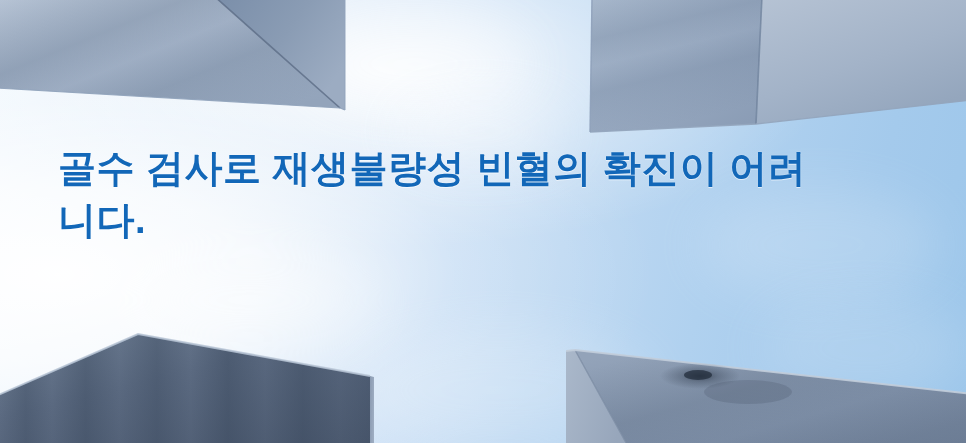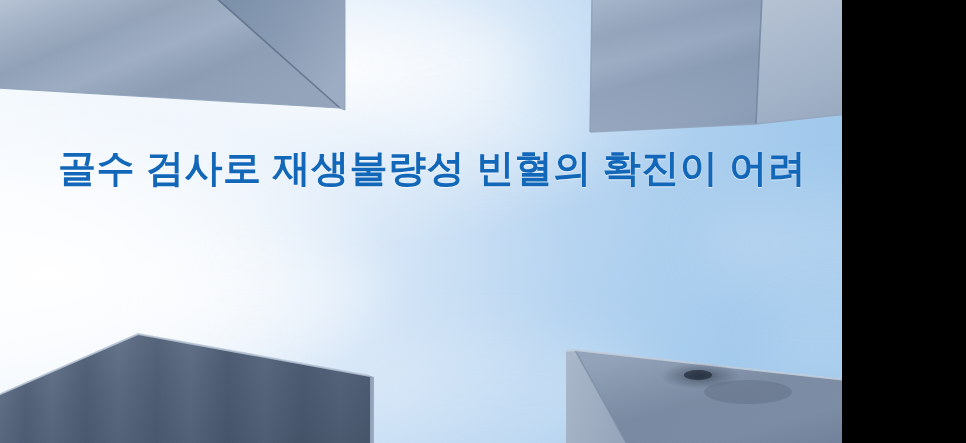--- a/index.html
+++ b/index.html
@@ -5,21 +5,21 @@
 <style>
   html, body {
     margin: 0;
     padding: 0;
     background: #000;
   }
   * { box-sizing: border-box; }
 
   .stage {
     position: relative;
-    width: 842px;
+    width: 966px;
     height: 443px;
     overflow: hidden;
     font-family: "Liberation Sans", "DejaVu Sans", sans-serif;
     background: #fef9c3;
   }
 
   
   .sky {
     position: absolute;
     inset: 0;
@@ -254,15 +254,16 @@
 
         <ellipse cx="134" cy="36" rx="40" ry="13" fill="url(#blemish)"></ellipse>
         <ellipse cx="132" cy="35" rx="14" ry="5" fill="rgba(35,45,60,0.75)"></ellipse>
         <ellipse cx="182" cy="52" rx="44" ry="12" fill="rgba(60,72,90,0.20)"></ellipse>
       </svg>
     </div>
   </div>
 
   <div class="caption">
     <div class="caption-line">골수 검사로 재생불량성 빈혈의 확진이 어려</div>
+    <div class="caption-line">니다.</div>
   </div>
 
 </div>
 
 </body></html>

